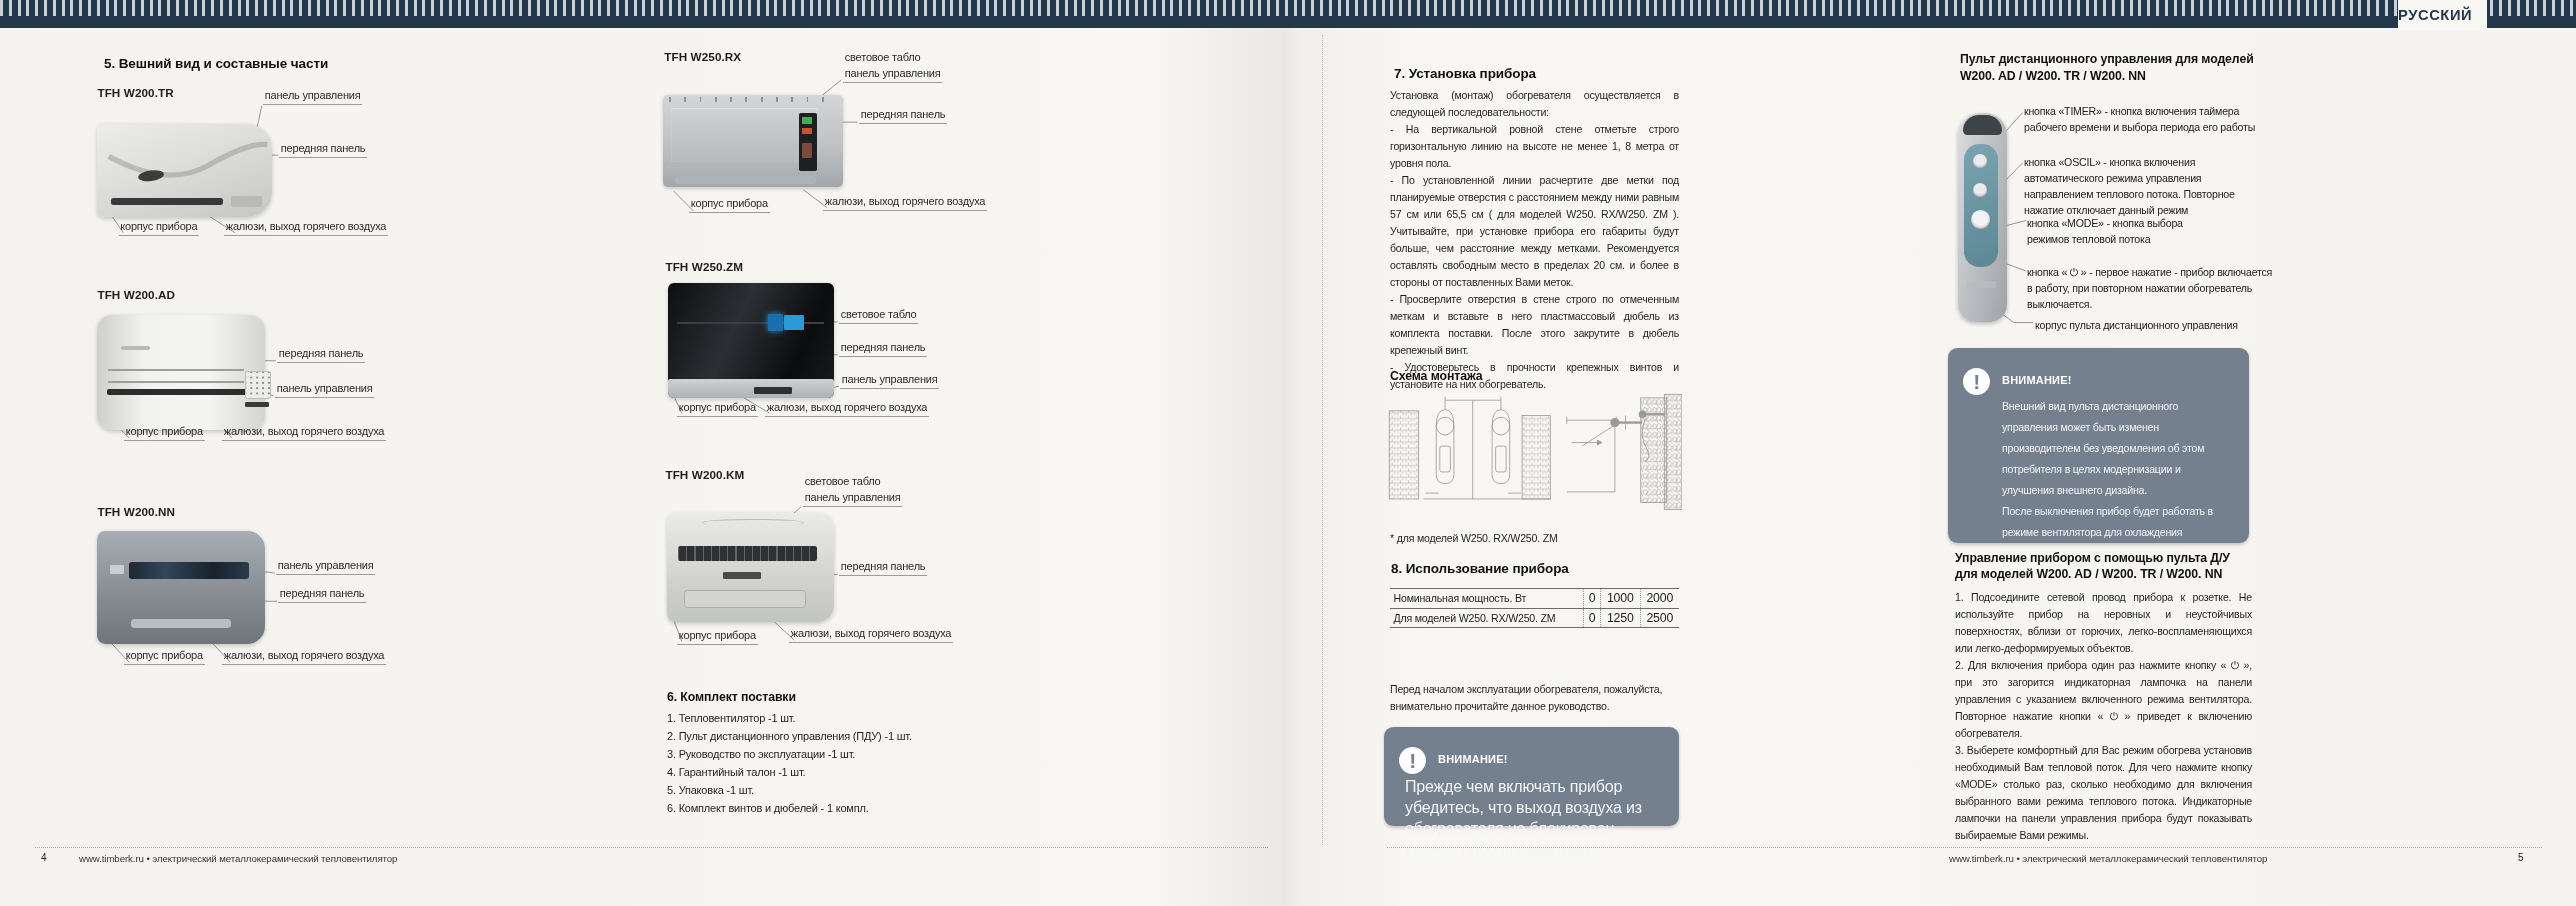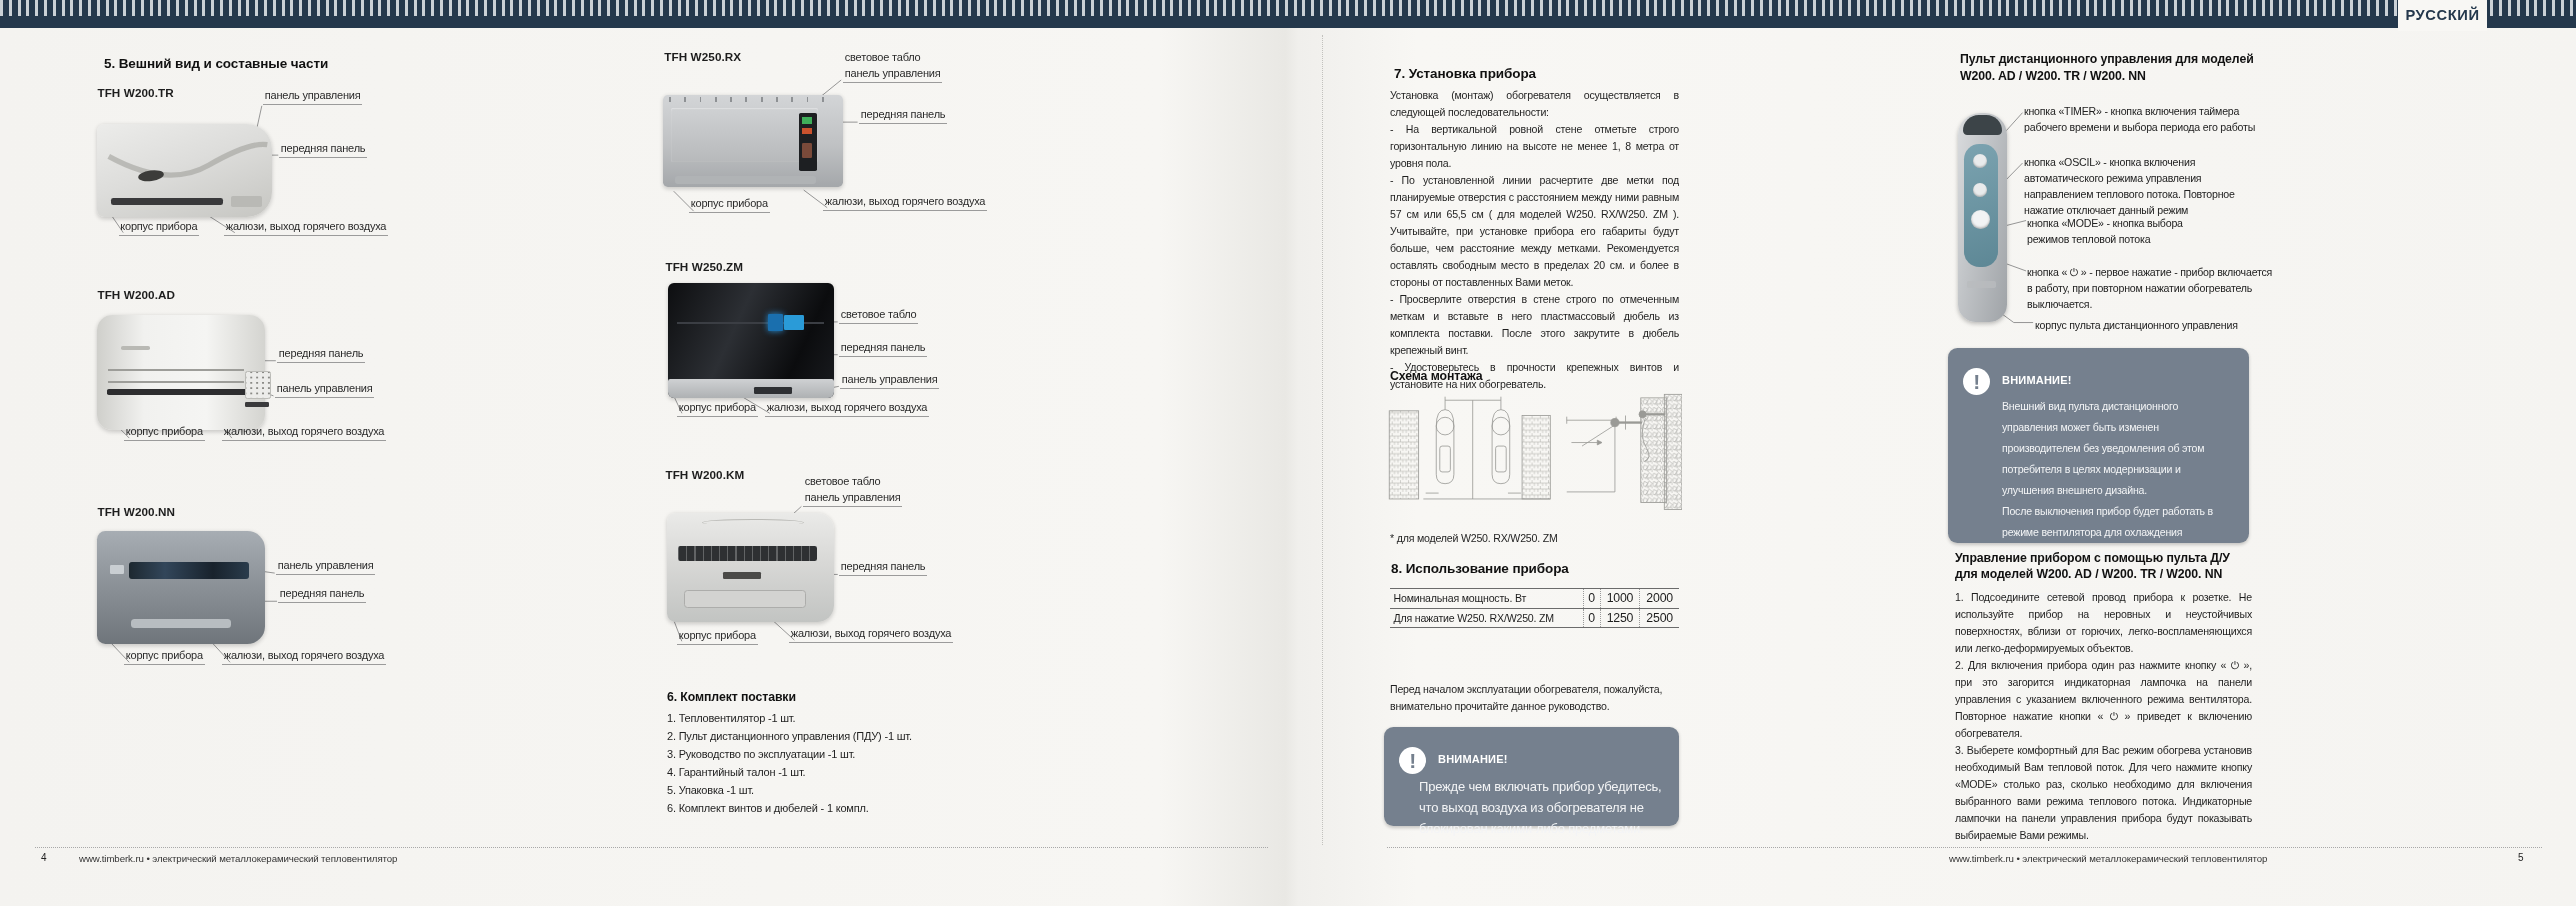--- a/index.html
+++ b/index.html
@@ -5,21 +5,21 @@
   html,body{margin:0;padding:0;}
   body{width:2576px;height:906px;position:relative;overflow:hidden;
        background:linear-gradient(90deg,#f4f3f0 0%,#f7f6f3 45%,#e9e8e4 49.9%,#f0efec 50.4%,#f8f7f4 55%,#f5f4f1 100%);
        font-family:"Liberation Sans","DejaVu Sans",sans-serif;color:#222;}
   .abs{position:absolute;}
   
   .banner{position:absolute;left:0;top:0;width:2576px;height:28px;background:#24384c;}
   .banner .stripes{position:absolute;left:0;top:0;width:100%;height:16px;
        background:repeating-linear-gradient(90deg,#dde2e6 0 2.9px,rgba(0,0,0,0) 2.9px 8.8px);opacity:.9;}
   .lang-tab{position:absolute;left:2398px;top:0;width:89px;height:30.5px;background:#f8f7f4;
-       display:flex;align-items:center;justify-content:center;}
+       display:flex;align-items:center;}
   .lang-tab span{font-size:14.7px;font-weight:bold;color:#24384c;letter-spacing:0.6px;}
   
   .h1{position:absolute;font-weight:bold;color:#111;font-size:13.5px;letter-spacing:-0.1px;white-space:nowrap;}
   .h2{position:absolute;font-weight:bold;color:#111;font-size:12.3px;letter-spacing:-0.1px;white-space:nowrap;}
   .model{position:absolute;font-size:11.7px;font-weight:600;color:#1d1d1d;letter-spacing:0.1px;white-space:nowrap;}
   
   .lbl{position:absolute;font-size:11px;line-height:12.3px;color:#2a2a2a;
        border-bottom:0.9px solid #9b9b9b;padding:0 1.8px 2.3px 1.8px;white-space:nowrap;letter-spacing:-0.2px;}
   .lbl2{border-bottom:none;}
   .device{position:absolute;}
@@ -283,34 +283,34 @@
 
 <table class="power" style="left:1390px;top:588px;">
   <tbody>
   <tr>
     <td>Номинальная  мощность. Вт</td>
     <td class="num">0</td>
     <td class="num">1000</td>
     <td class="num">2000</td>
   </tr>
   <tr>
-    <td>Для нажатие W250. RX/W250. ZM</td>
+    <td>Для моделей W250. RX/W250. ZM</td>
     <td class="num">0</td>
     <td class="num">1250</td>
     <td class="num">2500</td>
   </tr>
 </tbody>
   </table>
 
 <div class="body" style="left:1390px;top:681px;width:289px;text-align:left;">Перед началом эксплуатации обогревателя, пожалуйста, внимательно прочитайте данное руководство.</div>
 
 <div class="warnbox" style="left:1384px;top:727px;width:295px;height:99px;">
   <div class="icon">!</div>
   <div class="wtitle">ВНИМАНИЕ!</div>
-  <div class="wtext" style="left:35px;top:49px;width:263px;font-size:13px;">Прежде чем включать прибор убедитесь, что выход воздуха из обогревателя не блокирован какими-либо предметами.</div>
+  <div class="wtext" style="left:21px;top:49px;width:263px;font-size:16px;">Прежде чем включать прибор убедитесь, что выход воздуха из обогревателя не блокирован какими-либо предметами.</div>
 </div>
 
 <div class="h2" style="left:1960px;top:52px;">Пульт дистанционного управления для моделей</div>
 <div class="h2" style="left:1960px;top:69px;">W200. AD / W200. TR  / W200. NN</div>
 
 <svg class="abs" style="left:1955px;top:88px;" width="311" height="258" viewBox="0 0 530 440">
   <g stroke="#8f8f8f" stroke-width="1.6" fill="none">
     <line x1="70" y1="92" x2="115" y2="42"></line>
     <line x1="62" y1="182" x2="115" y2="128"></line>
     <line x1="58" y1="242" x2="121" y2="226"></line>

